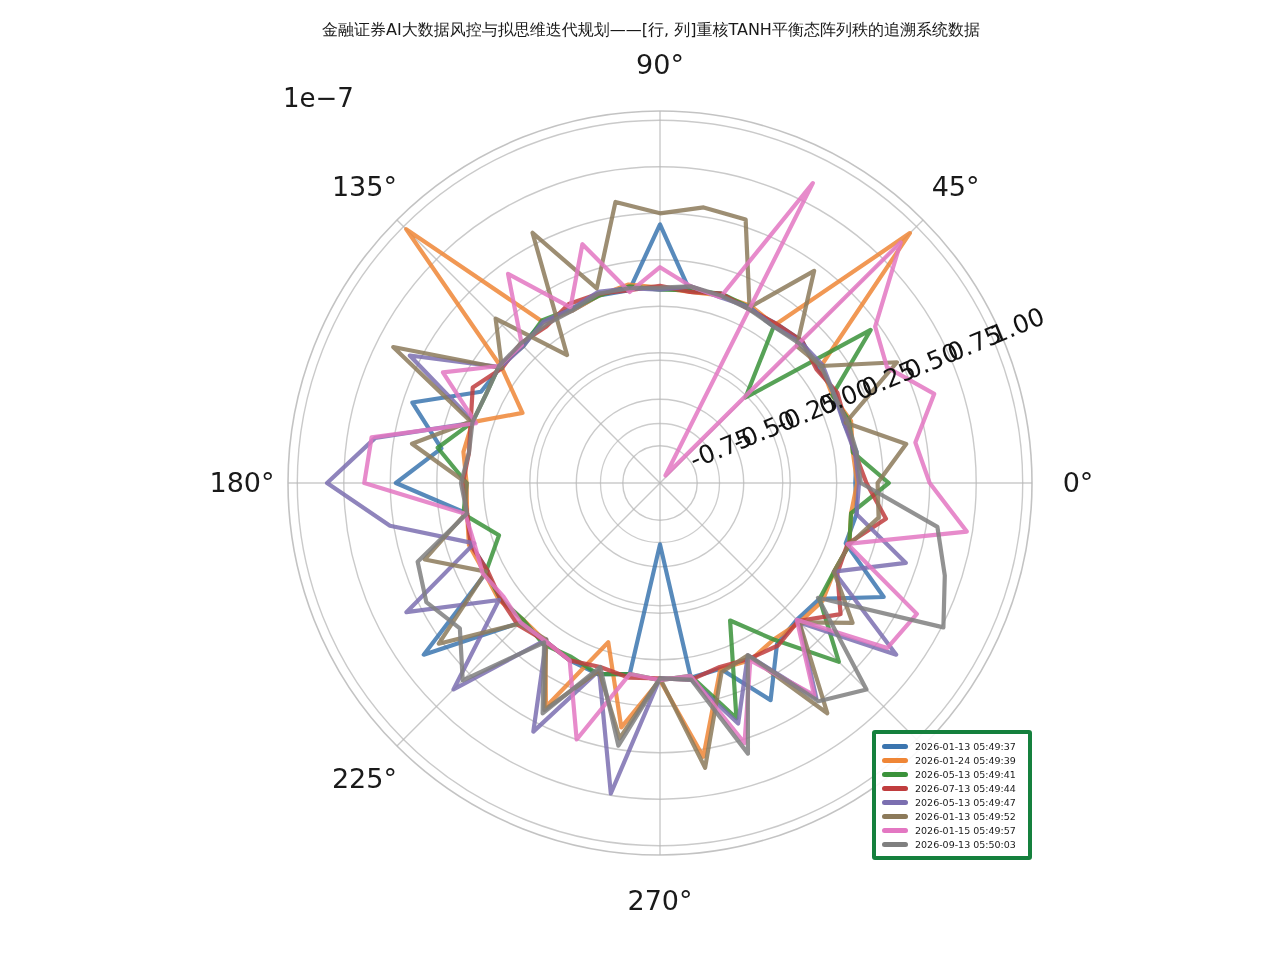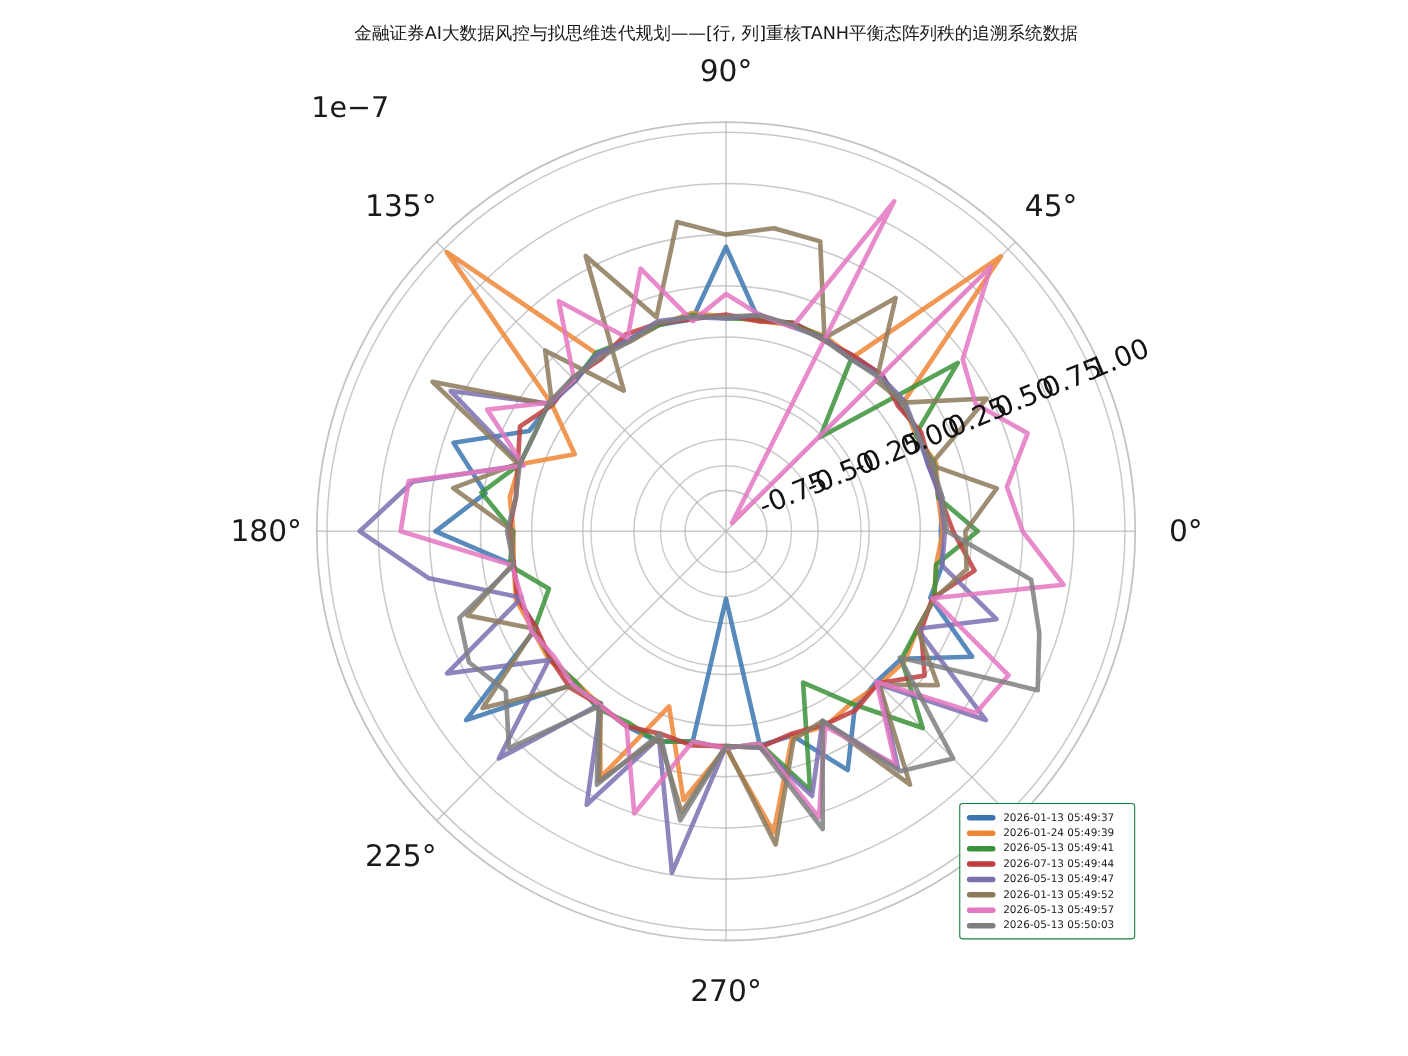--- a/index.html
+++ b/index.html
@@ -54,21 +54,21 @@
     fill: #111111;
     font-family: "DejaVu Sans", "Liberation Sans", sans-serif;
   }
   #legend {
     position: absolute;
     left: 872px;
     top: 730px;
     width: 160px;
     box-sizing: border-box;
     background: rgba(255,255,255,0.88);
-    border: 1px solid #15803d;
+    border: 4px solid #15803d;
     border-radius: 3px;
     padding: 5px 6px 5px 6px;
   }
   .legend-row {
     display: flex;
     align-items: center;
     height: 14px;
   }
   .legend-swatch {
     width: 26px;
@@ -167,21 +167,21 @@
       <div class="legend-row">
         <span class="legend-swatch" style="background: rgb(123, 111, 176);"></span>
         <span class="legend-text">2026-05-13  05:49:47</span>
       </div>
       <div class="legend-row">
         <span class="legend-swatch" style="background: rgb(140, 122, 90);"></span>
         <span class="legend-text">2026-01-13  05:49:52</span>
       </div>
       <div class="legend-row">
         <span class="legend-swatch" style="background: rgb(227, 119, 194);"></span>
-        <span class="legend-text">2026-05-13  05:49:57</span>
+        <span class="legend-text">2026-01-15  05:49:57</span>
       </div>
       <div class="legend-row">
         <span class="legend-swatch" style="background: rgb(127, 127, 127);"></span>
-        <span class="legend-text">2026-05-13  05:50:03</span>
+        <span class="legend-text">2026-09-13  05:50:03</span>
       </div>
     </div>
 
 </div>
 
 </body></html>

